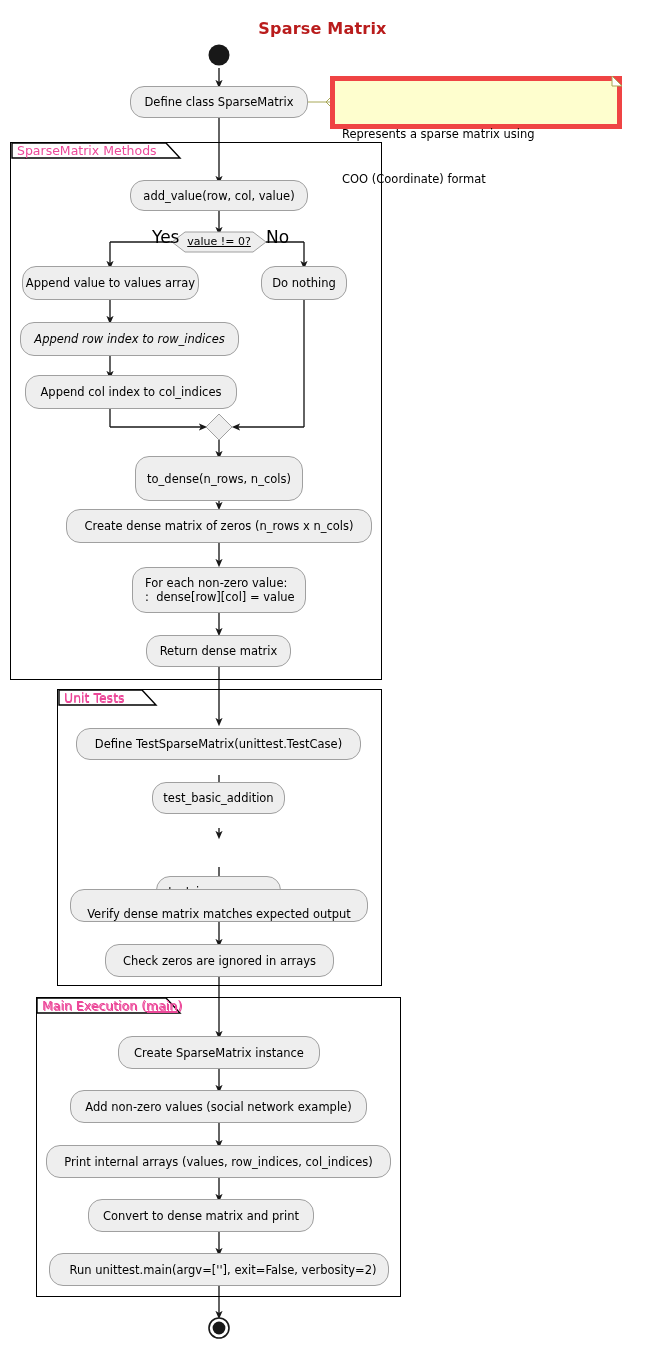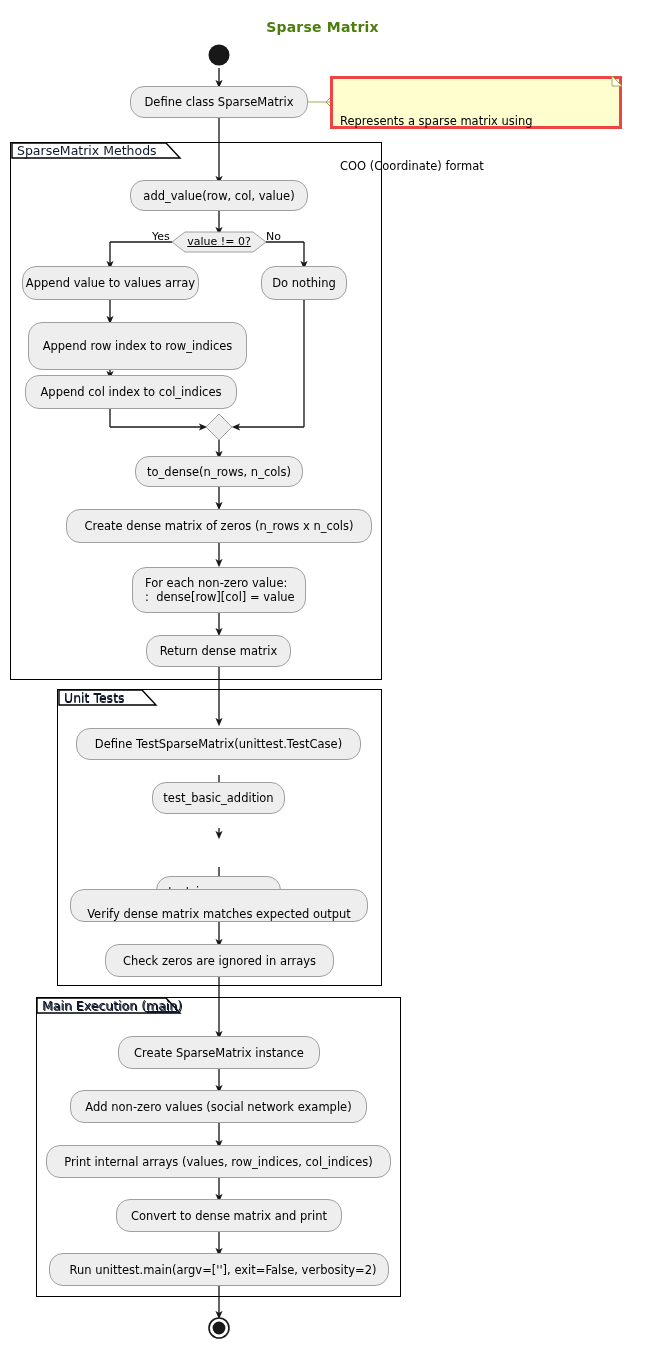--- a/index.html
+++ b/index.html
@@ -20,23 +20,23 @@
     left: 0; top: 0;
     width: 645px;
     height: 1348px;
   }
   .diagram-title {
     position: absolute;
     left: 0;
     top: 19px;
     width: 645px;
     text-align: center;
-    font-size: 14px;
+    font-size: 16px;
     font-weight: bold;
-    color: #4d7c0f;
+    color: #b91c1c;
     letter-spacing: 0.2px;
   }
   
   .node {
     position: absolute;
     box-sizing: border-box;
     background: #EEEEEE;
     border: 1px solid #A0A0A0;
     border-radius: 14px;
     font-size: 11.5px;
@@ -58,43 +58,43 @@
   .frame {
     position: absolute;
     box-sizing: border-box;
     border: 1.6px solid #000000;
     background: transparent;
   }
   .frame-tab {
     position: absolute;
     box-sizing: border-box;
     font-size: 12.5px;
-    color: #0f172a;
+    color: #ec4899;
     background: #FFFFFF;
     padding: 1px 3px 0 4px;
     white-space: nowrap;
     line-height: 15px;
   }
   .frame-tab .underline { text-decoration: underline; }
   
   .note {
     position: absolute;
     box-sizing: border-box;
     background: #FEFECE;
-    border: 3px solid #ef4444;
+    border: 5px solid #ef4444;
     font-size: 11.5px;
     color: #000000;
     line-height: 15px;
-    padding: 5px 8px 4px 7px;
+    padding: 16px 8px 4px 7px;
     white-space: pre;
   }
   
   .edge-label {
     position: absolute;
-    font-size: 11px;
+    font-size: 17px;
     color: #000000;
     background: transparent;
     white-space: nowrap;
     line-height: 12px;
   }
   svg { position: absolute; left: 0; top: 0; overflow: visible; }
 </style>
 </head>
 <body>
 
@@ -232,29 +232,29 @@
   <div class="edge-label" style="left:185px; top:236px; width:68px; text-align:center; font-size:11px;text-decoration:underline;">value != 0?</div>
 
   <div class="node" style="left:22px; top:266px; width:177px; height:34px;">
     <span>Append value to values array</span>
   </div>
 
   <div class="node" style="left:261px; top:266px; width:86px; height:34px;">
     <span>Do nothing</span>
   </div>
 
-  <div class="node" style="left:28px; top:322px; width:219px; height:48px;">
+  <div class="node" style="left:20px; top:322px; width:219px; height:34px;font-style:italic;">
     <span>Append row index to row_indices</span>
   </div>
 
   <div class="node" style="left:25px; top:375px; width:212px; height:34px;">
     <span>Append col index to col_indices</span>
   </div>
 
-  <div class="node" style="left:135px; top:456px; width:168px; height:31px;">
+  <div class="node" style="left:135px; top:456px; width:168px; height:45px;">
     <span>to_dense(n_rows, n_cols)</span>
   </div>
 
   <div class="node" style="left:66px; top:509px; width:306px; height:34px;">
     <span>Create dense matrix of zeros (n_rows x n_cols)</span>
   </div>
 
   <div class="node" style="left:146px; top:635px; width:145px; height:32px;">
     <span>Return dense matrix</span>
   </div>
@@ -289,21 +289,21 @@
   </div>
 
   <div class="node" style="left:70px; top:1090px; width:297px; height:33px;">
     <span>Add non-zero values (social network example)</span>
   </div>
 
   <div class="node" style="left:46px; top:1145px; width:345px; height:33px;">
     <span>Print internal arrays (values, row_indices, col_indices)</span>
   </div>
 
-  <div class="node" style="left:116px; top:1199px; width:226px; height:33px;">
+  <div class="node" style="left:88px; top:1199px; width:226px; height:33px;">
     <span>Convert to dense matrix and print</span>
   </div>
 
   <div class="node" style="left:49px; top:1253px; width:340px; height:33px;padding-left:8px;">
     <span>Run unittest.main(argv=[''], exit=False, verbosity=2)</span>
   </div>
 
 </div>
 
 </body></html>

